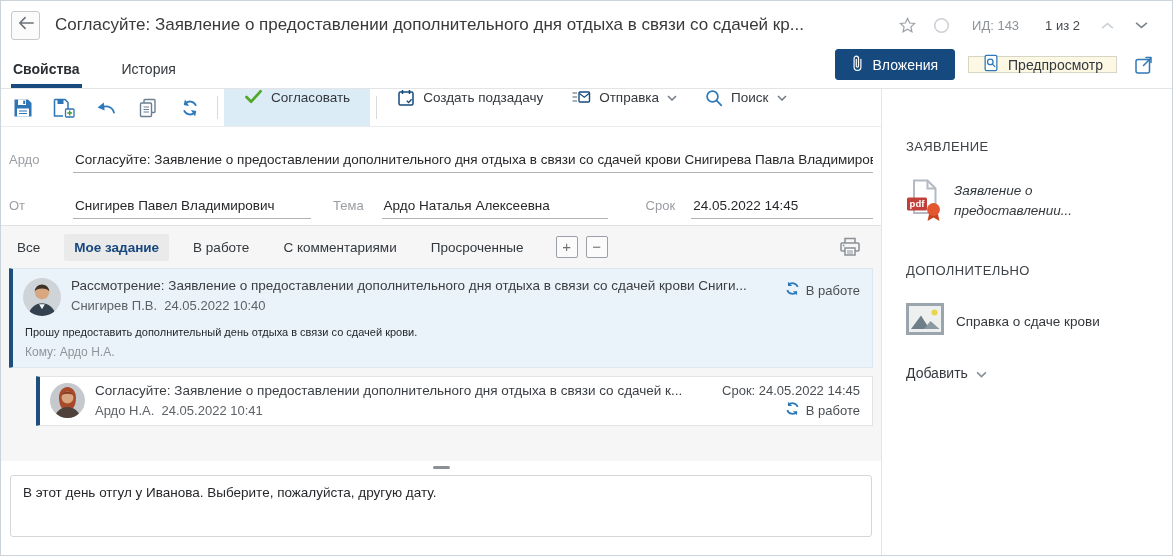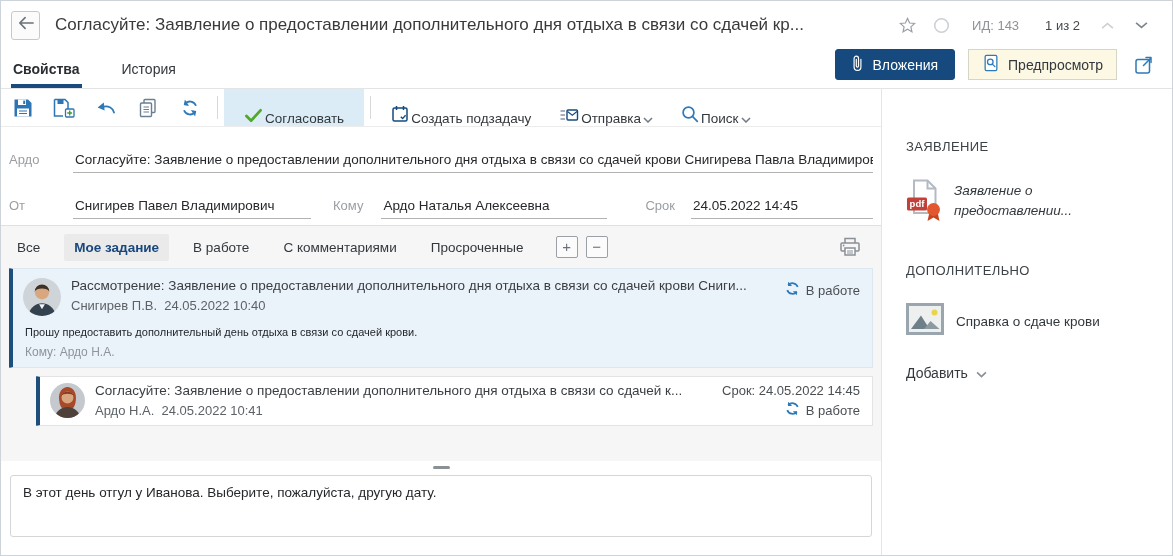--- a/index.html
+++ b/index.html
@@ -17,35 +17,35 @@
   .hdr-pager { font-size:13px; color:#44484c; margin:0 10px 0 16px; white-space:nowrap; }
 
   
   .tabbar { height:40px; flex:0 0 40px; display:flex; align-items:flex-start; border-bottom:1px solid #e2e4e6; padding:0 14px 0 10px; }
   .tabs { display:flex; height:100%; }
   .tab { position:relative; display:flex; align-items:center; padding:0 2px; margin-right:38px; font-size:14px; color:#33383d; cursor:pointer; }
   .tab.active { font-weight:bold; color:#2b2f33; }
   .tab.active::after { content:""; position:absolute; left:0; right:0; bottom:0; height:4px; background:#1b4a7e; }
   .tabbar-right { margin-left:auto; display:flex; align-items:center; gap:13px; }
   .btn-attach { display:flex; align-items:center; gap:9px; background:#16497d; color:#fff; font-size:14px; height:31px; padding:0 16px; border-radius:3px; border:1px solid #16497d; cursor:pointer; }
-  .btn-preview { display:flex; align-items:center; gap:8px; background:#fdf8e3; color:#33383d; font-size:14px; height:31px; padding:0 13px; border-radius:0; border:1px solid #d6d6c6; cursor:pointer; }
+  .btn-preview { display:flex; align-items:center; gap:8px; background:#fdf8e3; color:#33383d; font-size:14px; height:17px; padding:0 13px; border-radius:0; border:1px solid #d6d6c6; cursor:pointer; }
   .open-ext { display:flex; align-items:center; justify-content:center; width:28px; height:28px; cursor:pointer; }
 
   
   .content { flex:1; display:flex; min-height:0; }
   .main { width:881px; flex:0 0 881px; border-right:1px solid #e3e5e7; display:flex; flex-direction:column; background:#fff; }
   .sidebar { flex:1; background:#fff; padding:50px 18px 0 24px; }
 
   
   .toolbar { height:38px; flex:0 0 38px; display:flex; align-items:stretch; border-bottom:1px solid #ececec; }
   .tb-ic { display:flex; align-items:center; justify-content:center; width:42px; cursor:pointer; }
   .tb-ic:first-child { width:40px; margin-left:2px; }
   .tb-sep { width:1px; background:#d7d9db; margin:7px 6px; }
   .tb-actions { display:flex; align-items:stretch; background:#dcecf6; padding:0 6px; }
-  .tb-btn { display:flex; align-items:flex-end; gap:2px; padding:0 14px; font-size:13.5px; color:#33383d; cursor:pointer; white-space:nowrap; }
+  .tb-btn { display:flex; align-items:flex-start; gap:8px; padding:0 14px; font-size:13.5px; color:#33383d; cursor:pointer; white-space:nowrap; }
   .tb-btn .lbl { margin-top:1px; }
 
   
   .form { flex:0 0 98px; padding:12px 8px 0 8px; }
   .frow { display:flex; align-items:flex-end; height:34px; }
   .frow + .frow { margin-top:12px; }
   .flabel { font-size:13px; color:#9a9ea3; padding-bottom:6px; white-space:nowrap; }
   .fvalue { font-size:13.5px; color:#26282b; border-bottom:1px solid #b2b2b2; padding:0 2px 5px 2px; white-space:nowrap; overflow:hidden; }
   .w-sub { flex:1; margin-left:22px; }
   .w-from { width:238px; margin-left:22px; }
@@ -263,21 +263,21 @@
       </div>
 
       <div class="form">
         <div class="frow">
           <span class="flabel" style="width:42px">Ардо</span>
           <span class="fvalue w-sub">Согласуйте: Заявление о предоставлении дополнительного дня отдыха в связи со сдачей крови Снигирева Павла Владимировича</span>
         </div>
         <div class="frow">
           <span class="flabel" style="width:42px">От</span>
           <span class="fvalue w-from" style="margin-left:22px">Снигирев Павел Владимирович</span>
-          <span class="flabel w-tolabel">Кому</span>
+          <span class="flabel w-tolabel">Тема</span>
           <span class="fvalue w-to">Ардо Наталья Алексеевна</span>
           <span class="flabel w-dllabel">Срок</span>
           <span class="fvalue w-dl">24.05.2022 14:45</span>
         </div>
       </div>
 
       <div class="tasks">
         <div class="filters">
           <span class="filter" style="padding-left:8px">Все</span>
           <span class="filter active">Мое задание</span>

